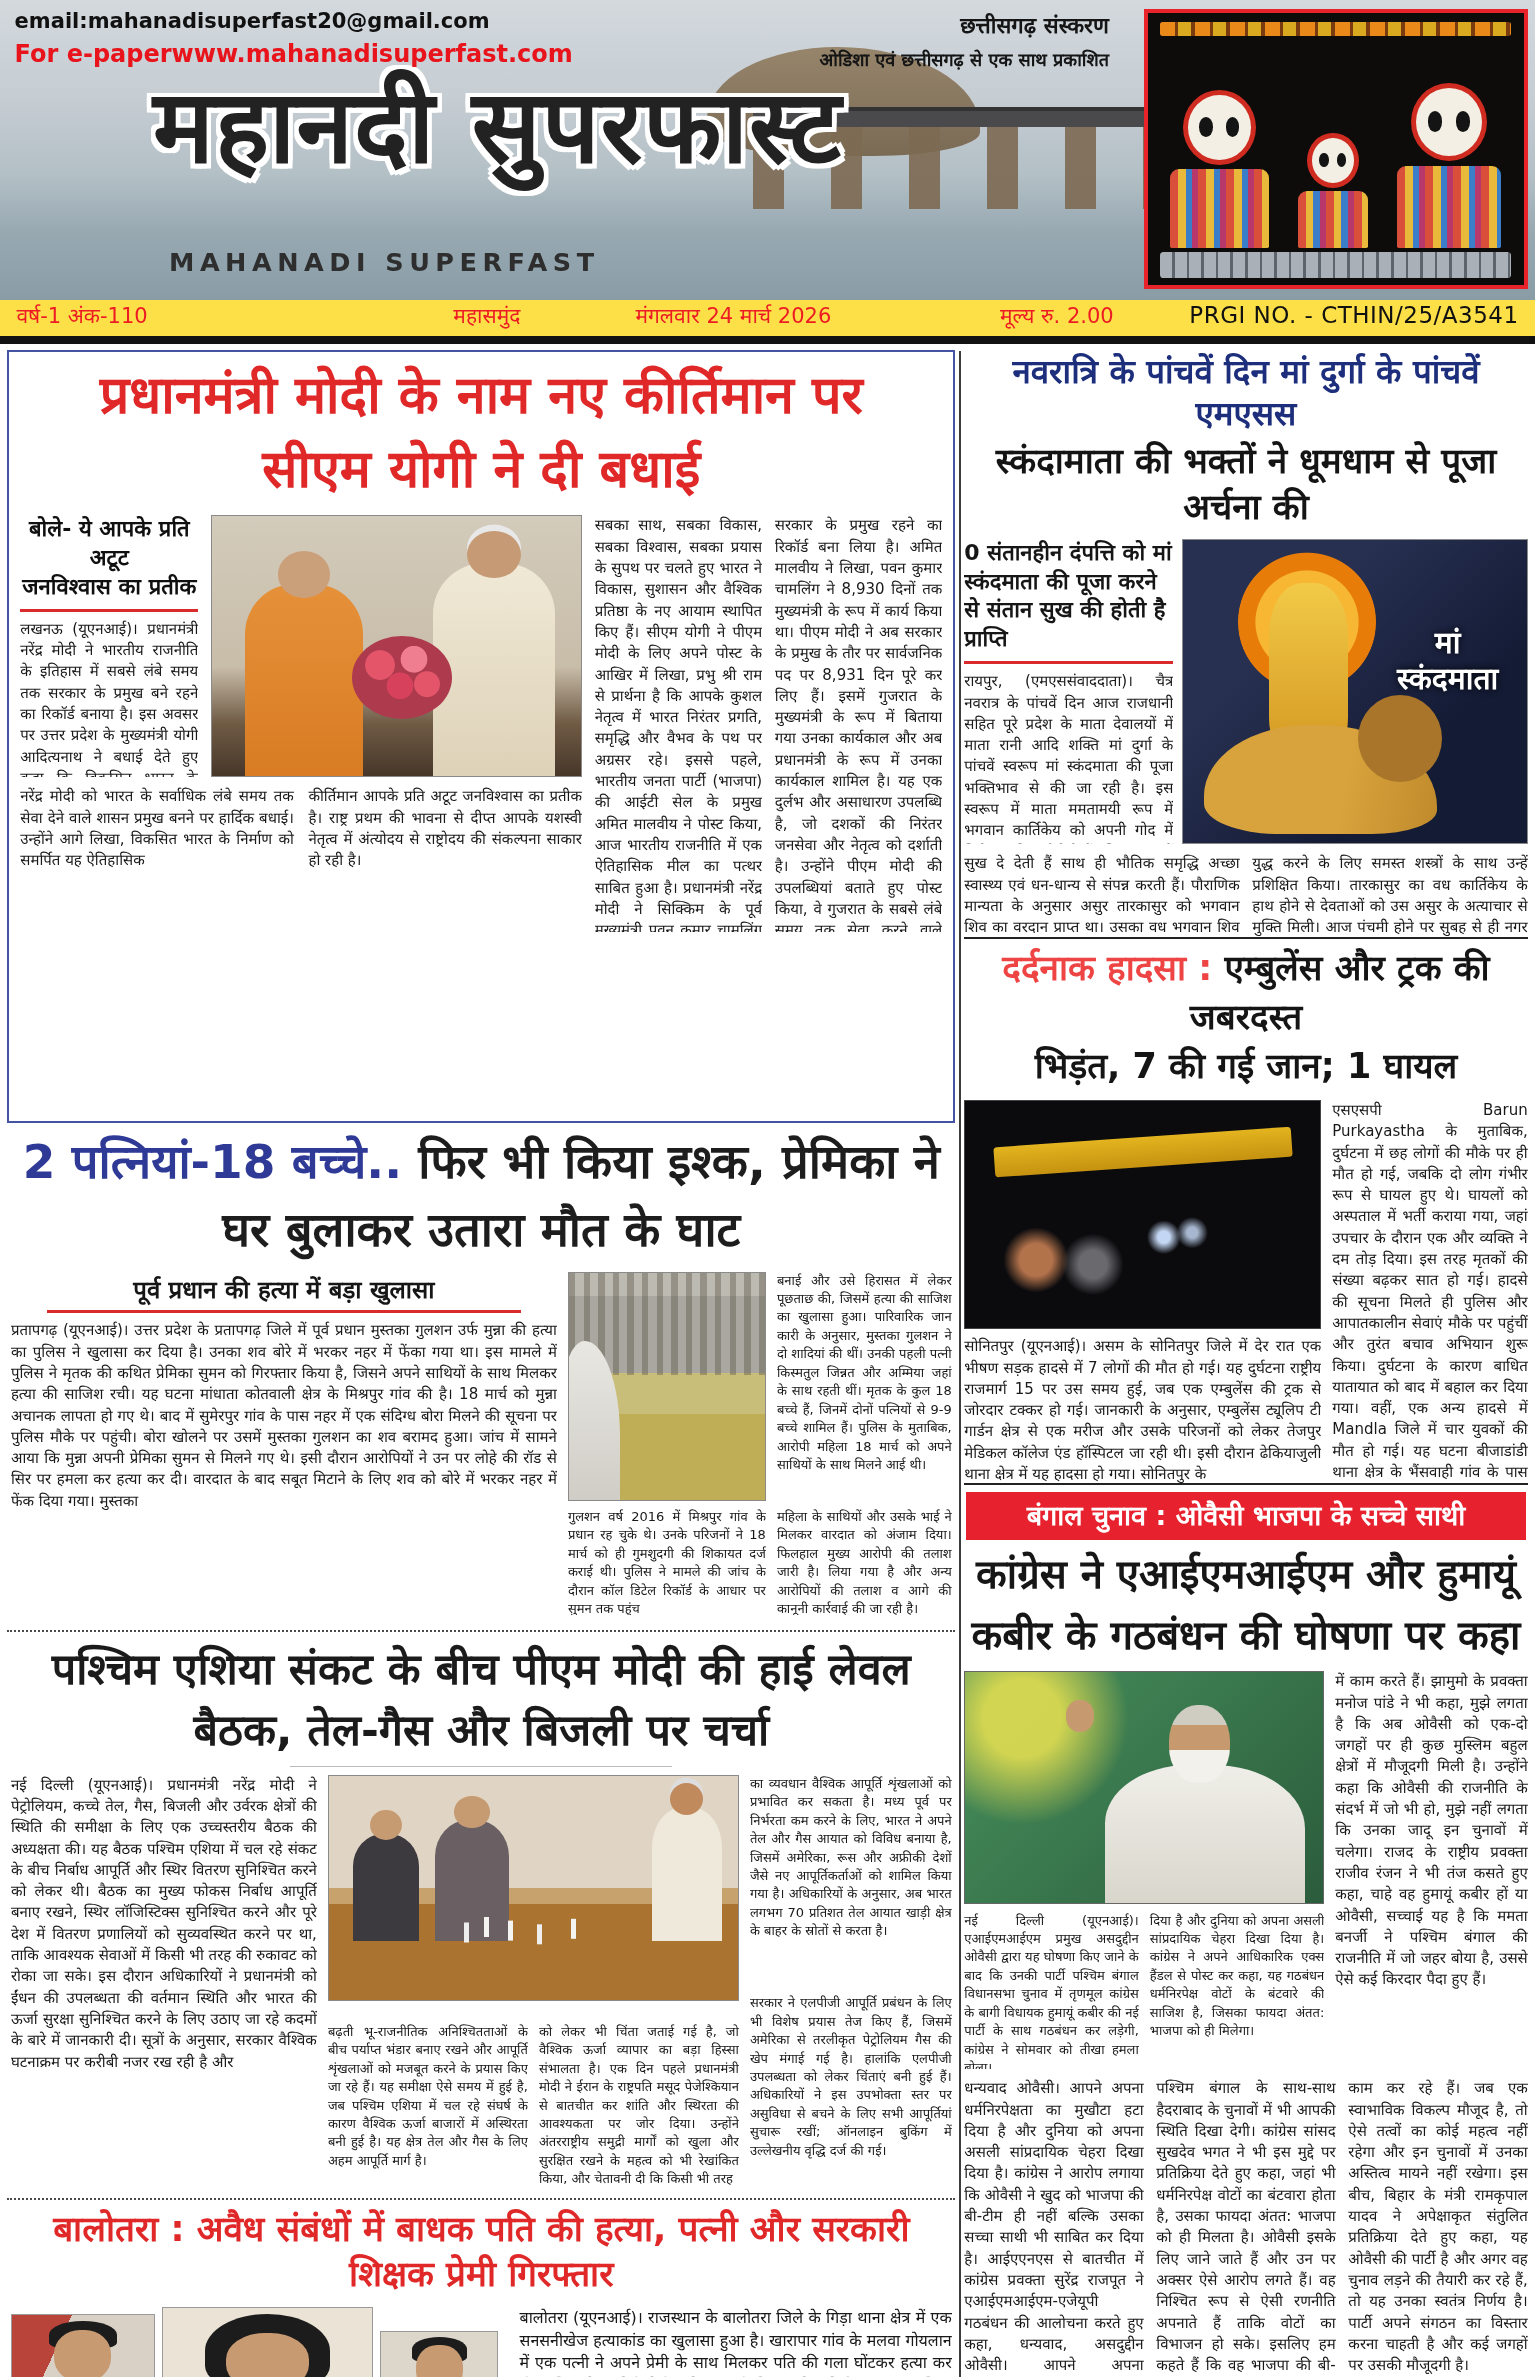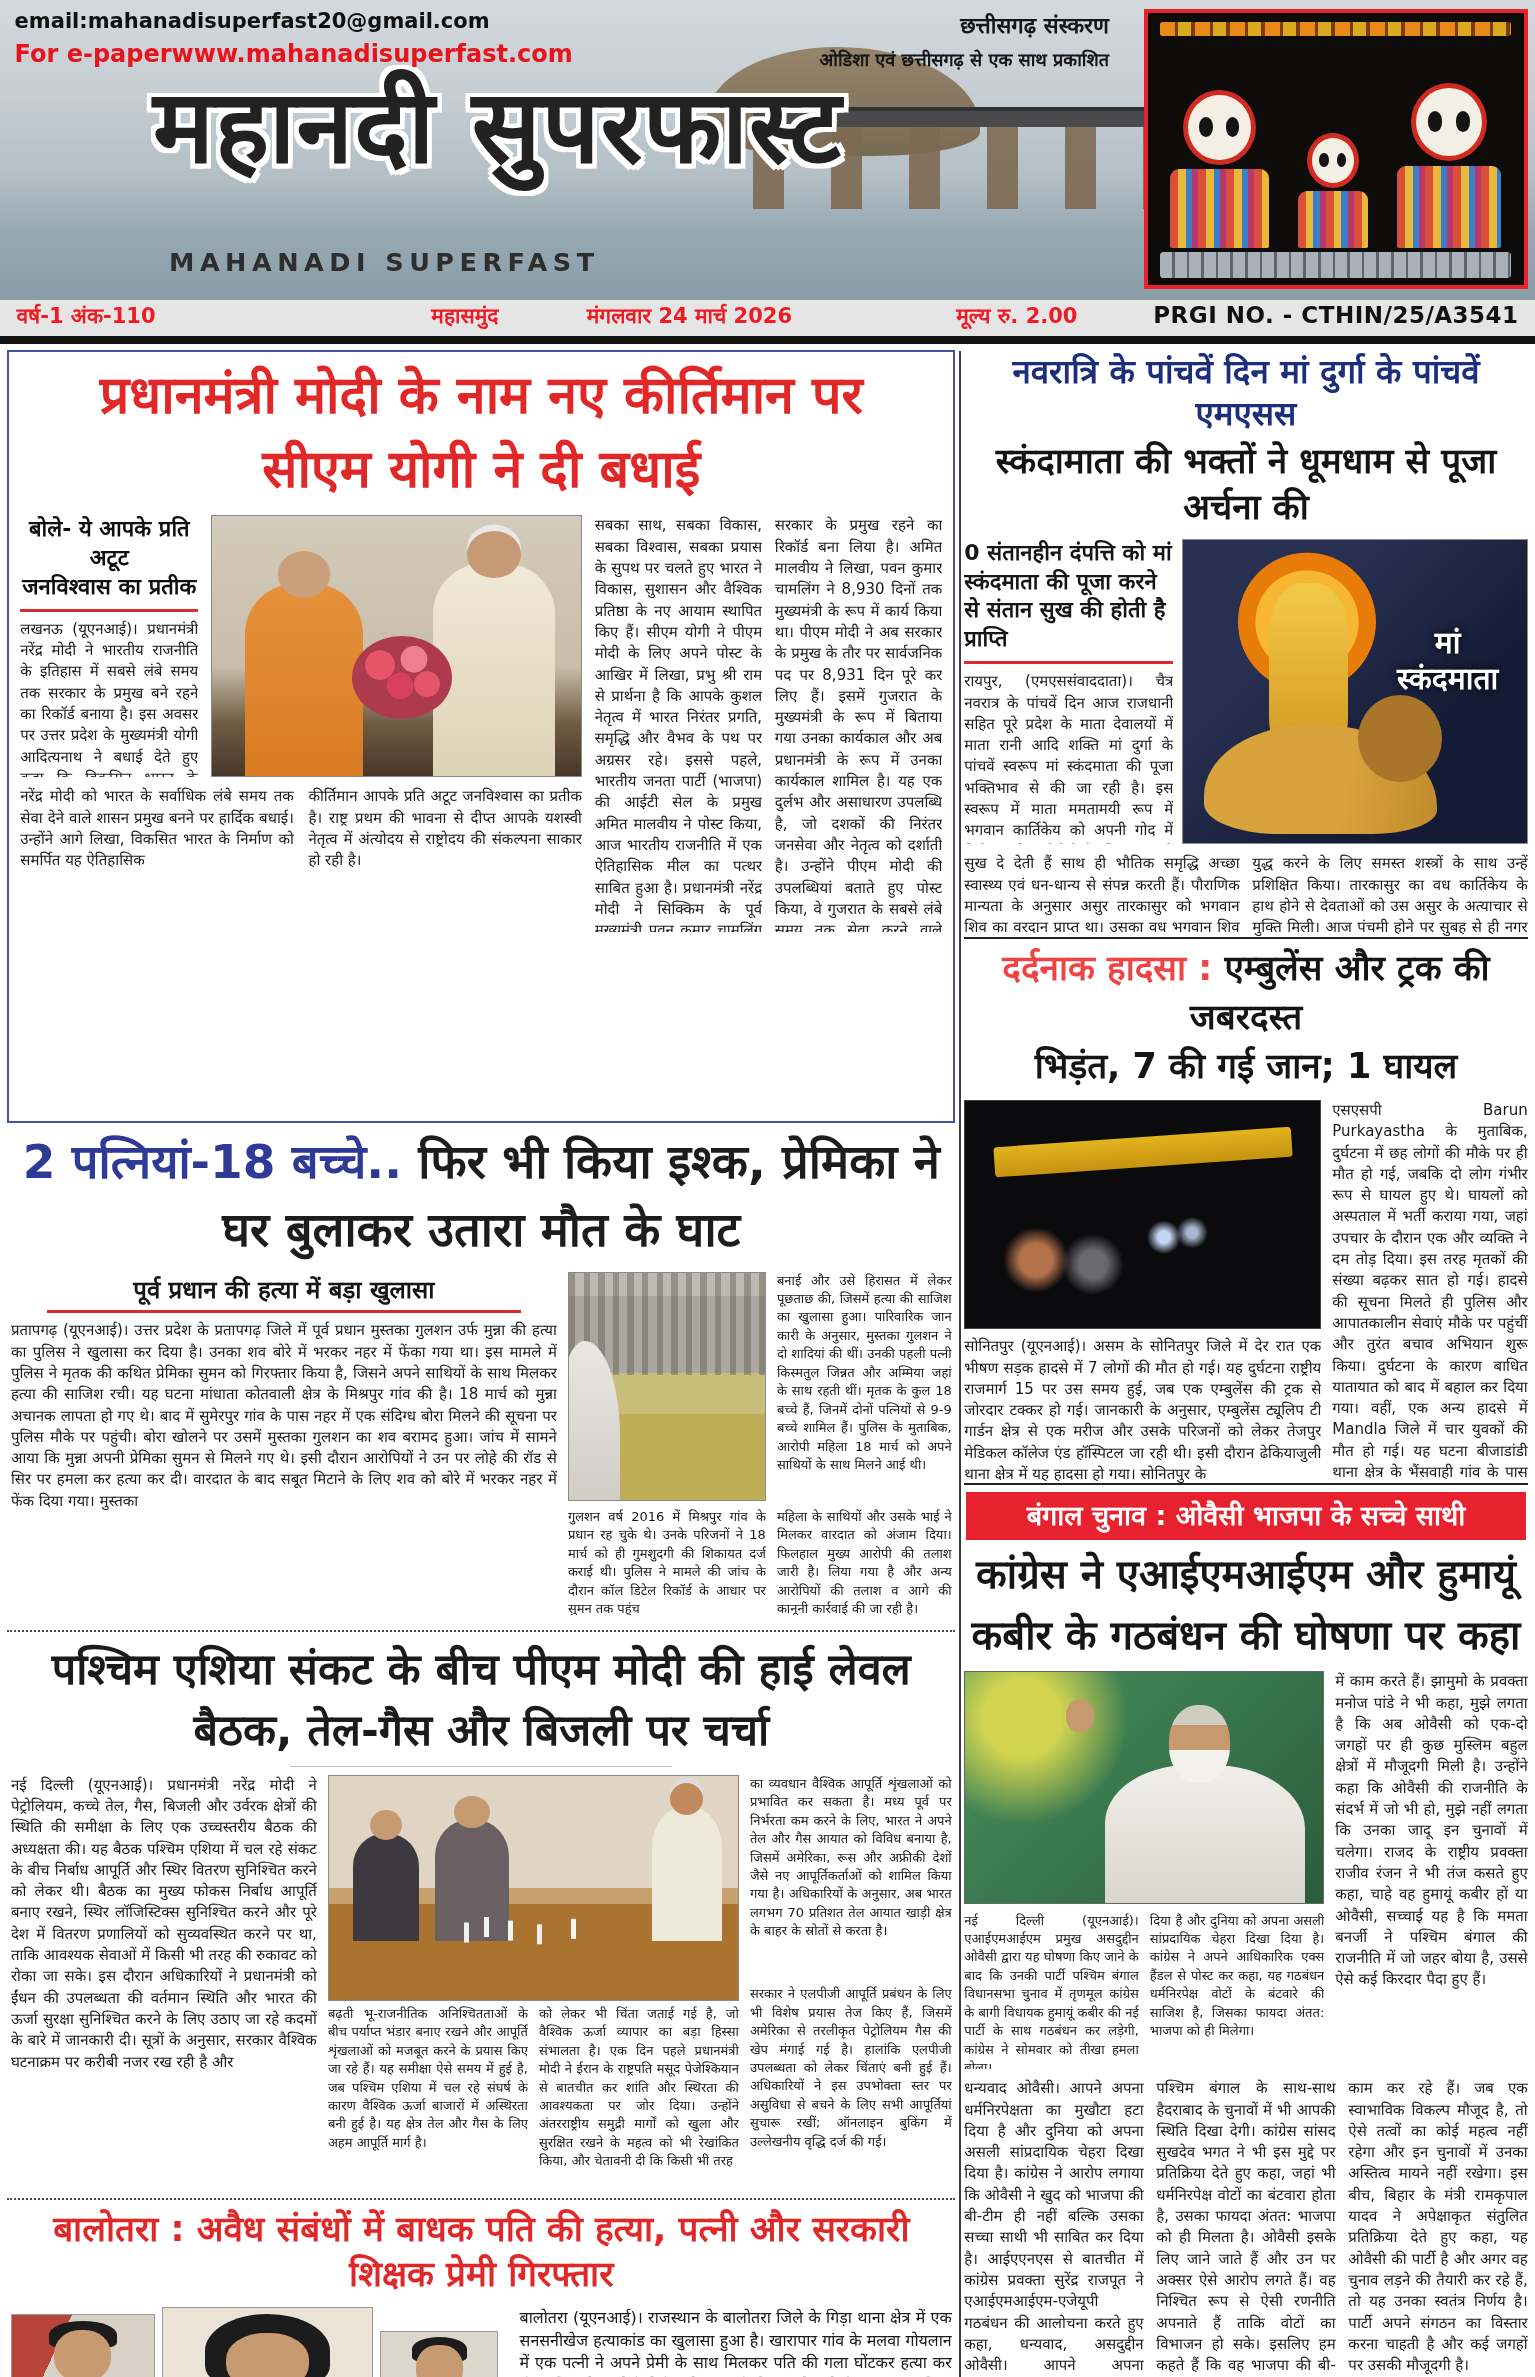--- a/index.html
+++ b/index.html
@@ -44,23 +44,23 @@
   background:#f3efe4; border:5.5px solid #cf2b20; border-radius:50%;}
 .idol .face::before,.idol .face::after { content:""; position:absolute; top:34%; width:22%; height:30%; background:#141414; border-radius:50%;}
 .idol .face::before{ left:18%;} .idol .face::after{ right:18%;}
 .idol .robe { position:absolute; bottom:0; left:4%; width:92%; height:40%; border-radius:9px 9px 1.8px 1.8px;
   background:repeating-linear-gradient(90deg,#d94f3a 0 8.2px,#e8b93a 8.2px 15.5px,#3a7dc9 15.5px 22px,#b8386b 22px 28px);}
 .idol.i1{ width:107px; height:198px;} .idol.i2{ width:76px; height:144px;} .idol.i3{ width:113px; height:207px;}
 .deity-base { height:27px; border-radius:3.6px;
   background:repeating-linear-gradient(90deg,#aab0b8 0 12px,#5d646c 12px 14.6px); }
 
 .dateline {
-  height:44px; display:flex; align-items:center; gap:0;
-  padding:0 16.4px 5.5px; border-bottom:8.2px solid #121212; background:#e5e5e5;
-  font-weight:bold; font-size:21px; color:#ed1c24;
+  height:44px; display:flex; align-items:center; gap:22px;
+  padding:0 16.4px 5.5px; border-bottom:8.2px solid #121212; background:#fde047;
+  font-weight:normal; font-size:21px; color:#ed1c24;
 }
 .dateline .dl { white-space:nowrap; }
 .dl-vol{ width:259px;} .dl-place{ width:223px; text-align:right;} .dl-date{ width:382px; text-align:center;}
 .dl-price{ flex:1; text-align:center;}
 .dl-prgi{ color:#111; font-size:23px; letter-spacing:0.5px;}
 
 .page-body { display:grid; grid-template-columns:948px 9px 1fr; padding:5.5px 7.3px 0; }
 .vrule { border-left:2.3px solid #3c3c3c; margin:1.8px 3.6px 0; }
 .bodytxt { font-size:15px; line-height:1.42; text-align:justify; color:#181818;}
 .small { font-size:13px; }
@@ -109,21 +109,21 @@
 .ph-crowd::after { content:""; position:absolute; left:-4%; bottom:0; width:30%; height:70%;
   background:linear-gradient(#e9e7e2,#cfcdc6); border-radius:40% 60% 0 0;}
 .a2-cap { grid-area:cap; overflow:hidden;}
 .a2-tail { grid-area:tail; overflow:hidden;}
 .a2-c2 { grid-area:c2; overflow:hidden;}
 
 .a3 { height:568px; padding:7.3px 3.6px 0; border-bottom:2.7px dotted #4a4a4a; overflow:hidden;}
 .a3 h2 { text-align:center; font-weight:900; font-size:43px; line-height:1.42; color:#1b1b1b;}
 .a3 .thinrule { width:382px; margin:5.5px auto 7.3px; border-bottom:1.8px solid #bbb;}
 .a3-grid { display:grid; grid-template-columns:306px 411px 1fr;
-  grid-template-rows:226px 182px; gap:4px 11px;
+  grid-template-rows:226px 182px; gap:22px 11px;
   grid-template-areas:"c1 photo r" "c1 mid r";}
 .a3-c1{ grid-area:c1; overflow:hidden;}
 .ph-meeting { grid-area:photo;
   background:linear-gradient(180deg,#e0d5c4 0 50%,#c8a26c 50% 57%,#aa7430 57% 100%);}
 .ph-meeting .m1 { position:absolute; left:6%; top:26%; width:16%; height:48%;
   background:#3d3a3f; border-radius:45% 45% 8% 8%/30% 30% 0 0;}
 .ph-meeting .m1::before { content:""; position:absolute; top:-22%; left:26%; width:48%; height:28%; background:#c79b72; border-radius:50%;}
 .ph-meeting .m2 { position:absolute; left:26%; top:20%; width:18%; height:54%;
   background:#6a5f63; border-radius:45% 45% 8% 8%/30% 30% 0 0;}
 .ph-meeting .m2::before { content:""; position:absolute; top:-20%; left:26%; width:48%; height:26%; background:#c79b72; border-radius:50%;}

